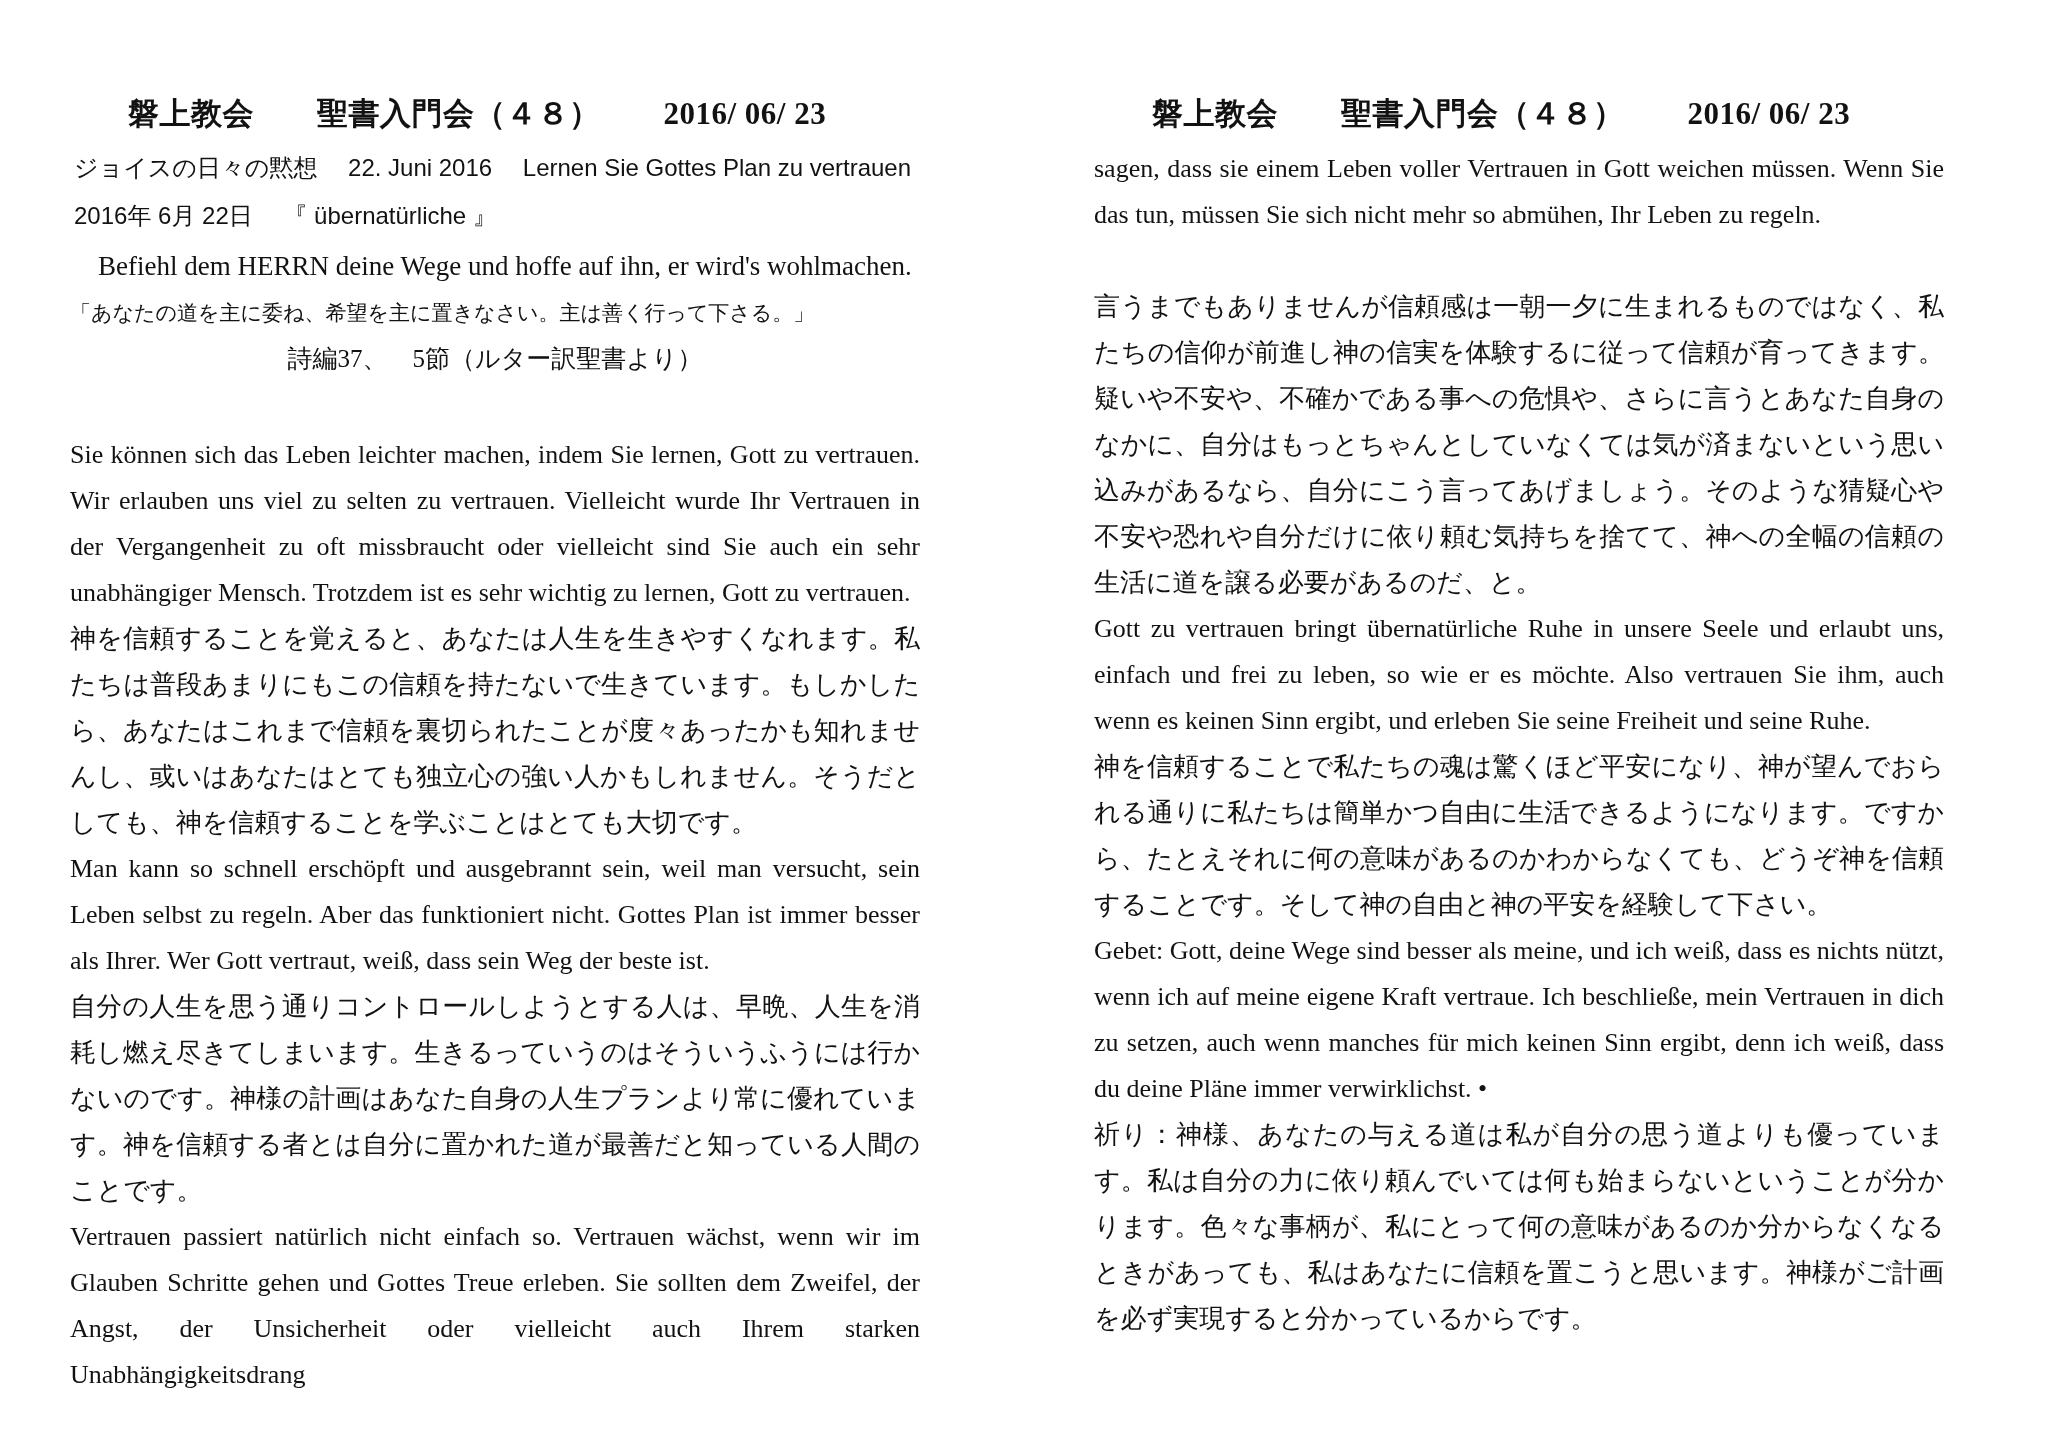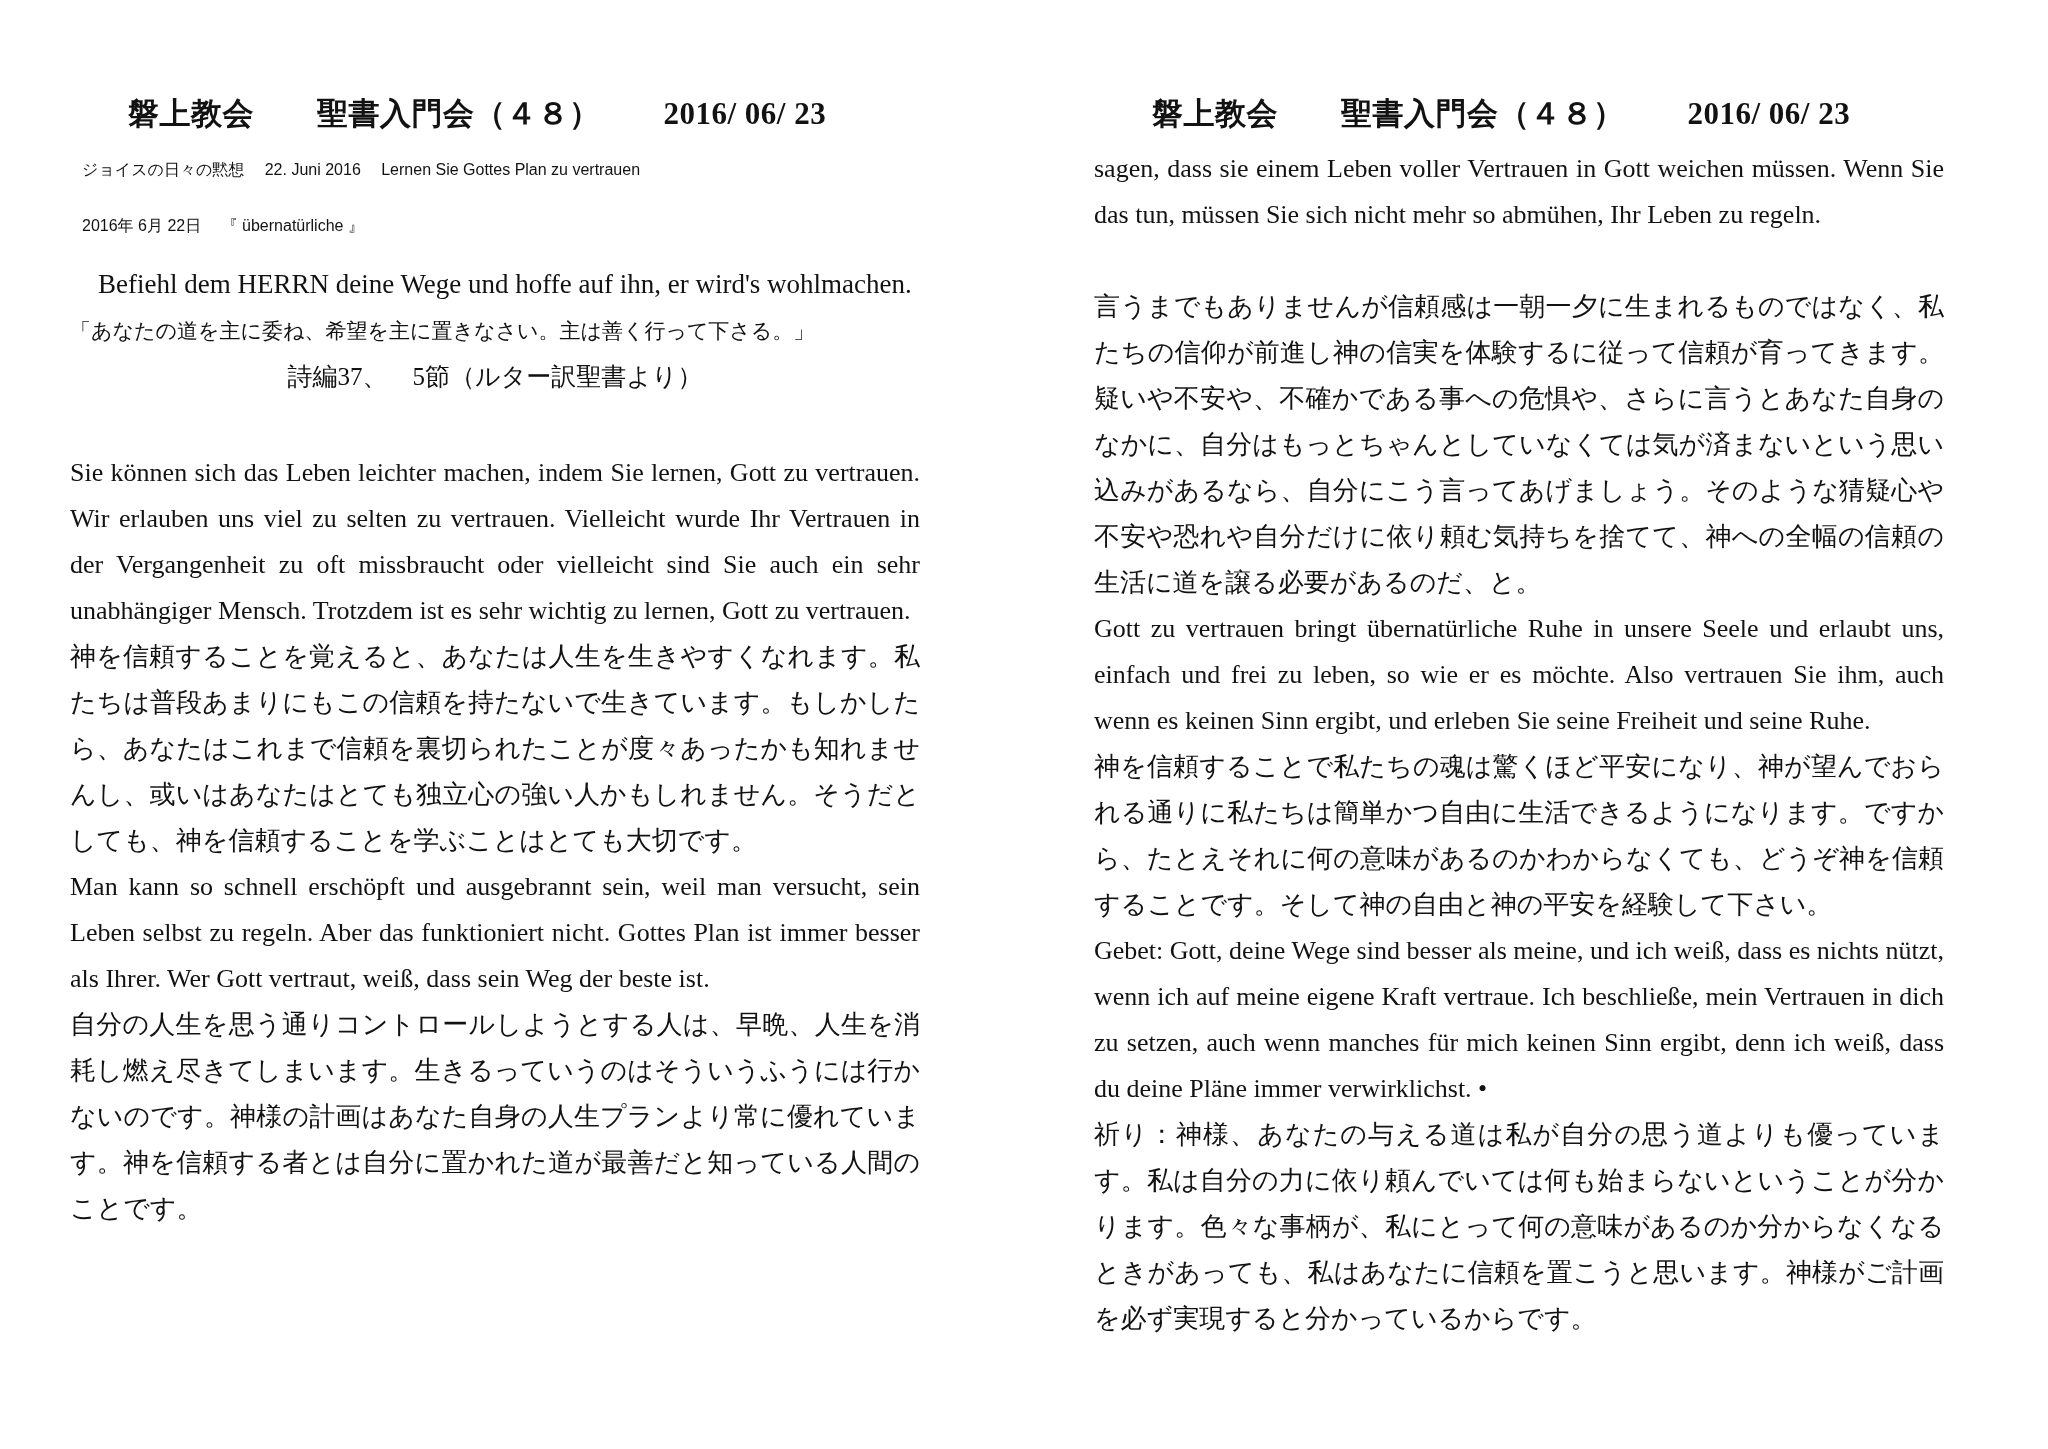--- a/index.html
+++ b/index.html
@@ -31,23 +31,23 @@
     line-height: 44px;
     padding-left: 58px;
     margin: 0 0 10px 0;
     white-space: nowrap;
     letter-spacing: 0.5px;
   }
   .gothic {
     font-family: "Liberation Sans", "DejaVu Sans", sans-serif;
   }
   .header-line {
-    font-size: 16px;
+    font-size: 24px;
     line-height: 44px;
-    margin: 12px;
+    margin: 4px;
   }
   .verse-de {
     font-size: 27px;
     line-height: 48px;
     padding-left: 28px;
     margin: 2px 0 0 0;
   }
   .verse-ref-de {
     font-size: 27px;
     line-height: 48px;
@@ -100,20 +100,21 @@
 
     <p class="verse-ja">「あなたの道を主に委ね、希望を主に置きなさい。主は善く行って下さる。」</p>
 
     <p class="verse-ref-ja">詩編37、　5節（ルター訳聖書より）</p>
 
     <div class="body-block">
       <p class="body-par de">Sie können sich das Leben leichter machen, indem Sie lernen, Gott zu vertrauen. Wir erlauben uns viel zu selten zu vertrauen. Vielleicht wurde Ihr Vertrauen in der Vergangenheit zu oft missbraucht oder vielleicht sind Sie auch ein sehr unabhängiger Mensch. Trotzdem ist es sehr wichtig zu lernen, Gott zu vertrauen.</p>
       <p class="body-par ja">神を信頼することを覚えると、あなたは人生を生きやすくなれます。私たちは普段あまりにもこの信頼を持たないで生きています。もしかしたら、あなたはこれまで信頼を裏切られたことが度々あったかも知れませんし、或いはあなたはとても独立心の強い人かもしれません。そうだとしても、神を信頼することを学ぶことはとても大切です。</p>
       <p class="body-par de">Man kann so schnell erschöpft und ausgebrannt sein, weil man versucht, sein Leben selbst zu regeln. Aber das funktioniert nicht. Gottes Plan ist immer besser als Ihrer. Wer Gott vertraut, weiß, dass sein Weg der beste ist.</p>
       <p class="body-par ja">自分の人生を思う通りコントロールしようとする人は、早晩、人生を消耗し燃え尽きてしまいます。生きるっていうのはそういうふうには行かないのです。神様の計画はあなた自身の人生プランより常に優れています。神を信頼する者とは自分に置かれた道が最善だと知っている人間のことです。</p>
+      <p class="body-par de">Vertrauen passiert natürlich nicht einfach so. Vertrauen wächst, wenn wir im Glauben Schritte gehen und Gottes Treue erleben. Sie sollten dem Zweifel, der Angst, der Unsicherheit oder vielleicht auch Ihrem starken Unabhängigkeitsdrang</p>
     </div>
   </div>
 
   <div class="page">
     <h1 class="page-title">磐上教会　　聖書入門会（４８）　　2016/ 06/ 23</h1>
 
     <div>
       <p class="body-par de gap-after">sagen, dass sie einem Leben voller Vertrauen in Gott weichen müssen. Wenn Sie das tun, müssen Sie sich nicht mehr so abmühen, Ihr Leben zu regeln.</p>
       <p class="body-par ja">言うまでもありませんが信頼感は一朝一夕に生まれるものではなく、私たちの信仰が前進し神の信実を体験するに従って信頼が育ってきます。疑いや不安や、不確かである事への危惧や、さらに言うとあなた自身のなかに、自分はもっとちゃんとしていなくては気が済まないという思い込みがあるなら、自分にこう言ってあげましょう。そのような猜疑心や不安や恐れや自分だけに依り頼む気持ちを捨てて、神への全幅の信頼の生活に道を譲る必要があるのだ、と。</p>
       <p class="body-par de">Gott zu vertrauen bringt übernatürliche Ruhe in unsere Seele und erlaubt uns, einfach und frei zu leben, so wie er es möchte. Also vertrauen Sie ihm, auch wenn es keinen Sinn ergibt, und erleben Sie seine Freiheit und seine Ruhe.</p>

